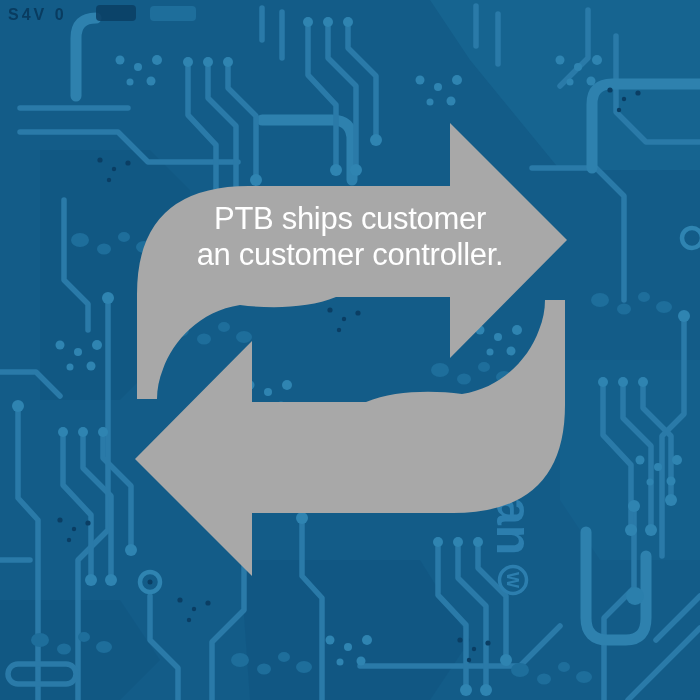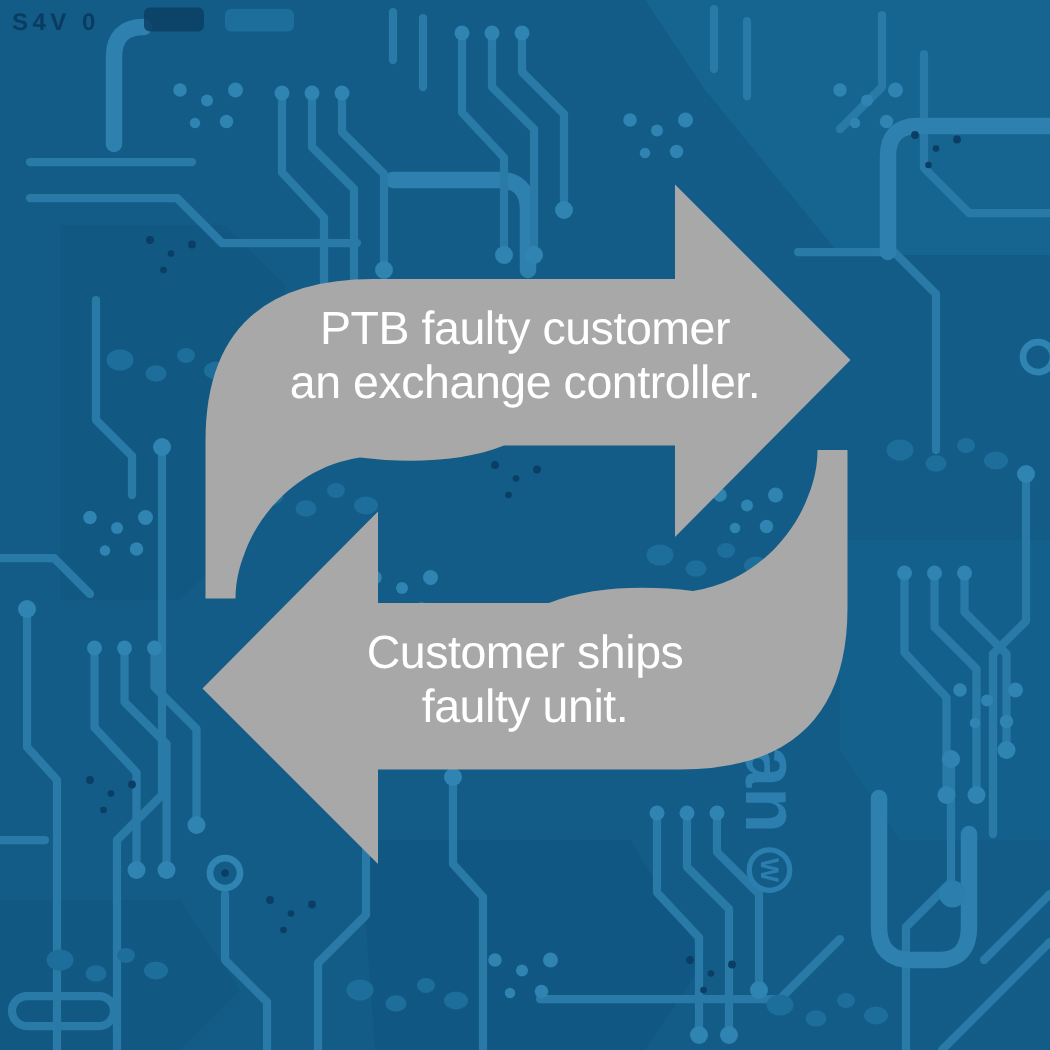--- a/index.html
+++ b/index.html
@@ -151,21 +151,17 @@
     <circle cx="513" cy="580" r="13.5" stroke="#2c7eae" stroke-width="3.5" fill="none"></circle>
     <text transform="translate(507,572) rotate(90)" class="silk" font-size="17" fill="#2c7eae">W</text>
 
     <path fill="#a8a8a8" d="M137,399 L137,294 Q137,186 249,186 L450,186 L450,123 L567,240 L450,358 L450,297
              L336,297 C309,308 272,309 240,305 C200,311 173,341 163,369 C159,379 157,389 157,399 Z"></path>
     <path fill="#a8a8a8" transform="rotate(180 351 349.5)" d="M137,399 L137,294 Q137,186 249,186 L450,186 L450,123 L567,240 L450,358 L450,297
              L336,297 C309,308 272,309 240,305 C200,311 173,341 163,369 C159,379 157,389 157,399 Z"></path>
   </svg>
 
   <div class="arrow-label top">
-    <div>PTB faulty customer</div>
-    <div>an exchange controller.</div>
-  </div>
-  <div class="arrow-label bottom">
-    <div>Customer ships</div>
-    <div>faulty unit.</div>
+    <div>PTB ships customer</div>
+    <div>an customer controller.</div>
   </div>
 
 </div>
 
 </body></html>

